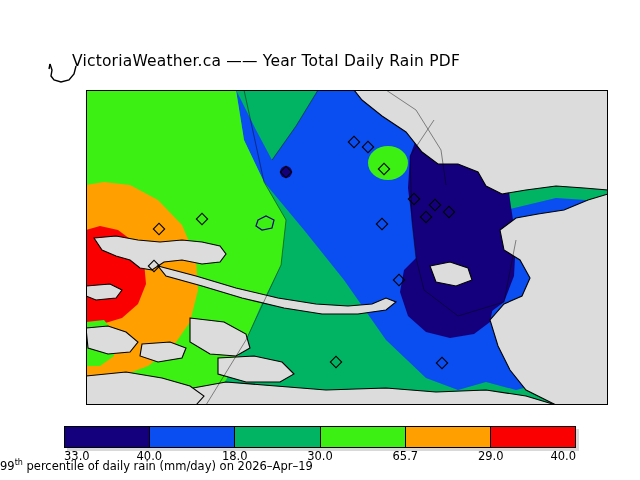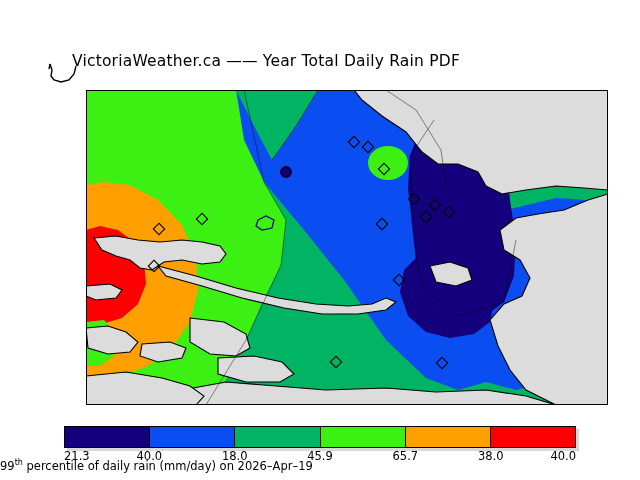--- a/index.html
+++ b/index.html
@@ -249,26 +249,26 @@
       <div class="cbar-seg" style="background: rgb(20, 0, 125);"></div>
       <div class="cbar-seg" style="background: rgb(10, 77, 240);"></div>
       <div class="cbar-seg" style="background: rgb(0, 180, 100);"></div>
       <div class="cbar-seg" style="background: rgb(60, 240, 20);"></div>
       <div class="cbar-seg" style="background: rgb(255, 160, 0);"></div>
       <div class="cbar-seg" style="background: rgb(250, 0, 0);"></div>
     </div>
   </div>
 
   <div class="cbar-ticks">
-    <span class="tick first" style="left:0px">21.3</span>
+    <span class="tick first" style="left:0px">33.0</span>
     <span class="tick" style="left:85.3px">40.0</span>
     <span class="tick" style="left:170.7px">18.0</span>
-    <span class="tick" style="left:256px">45.9</span>
+    <span class="tick" style="left:256px">30.0</span>
     <span class="tick" style="left:341.3px">65.7</span>
-    <span class="tick" style="left:426.7px">38.0</span>
+    <span class="tick" style="left:426.7px">29.0</span>
     <span class="tick last" style="left:512px">40.0</span>
   </div>
 
   <div class="cbar-caption">
     <span>99</span><sup>th</sup><span> percentile of daily rain (mm/day) on 2026–Apr–19</span>
   </div>
 
 </div>
 
 </body></html>

